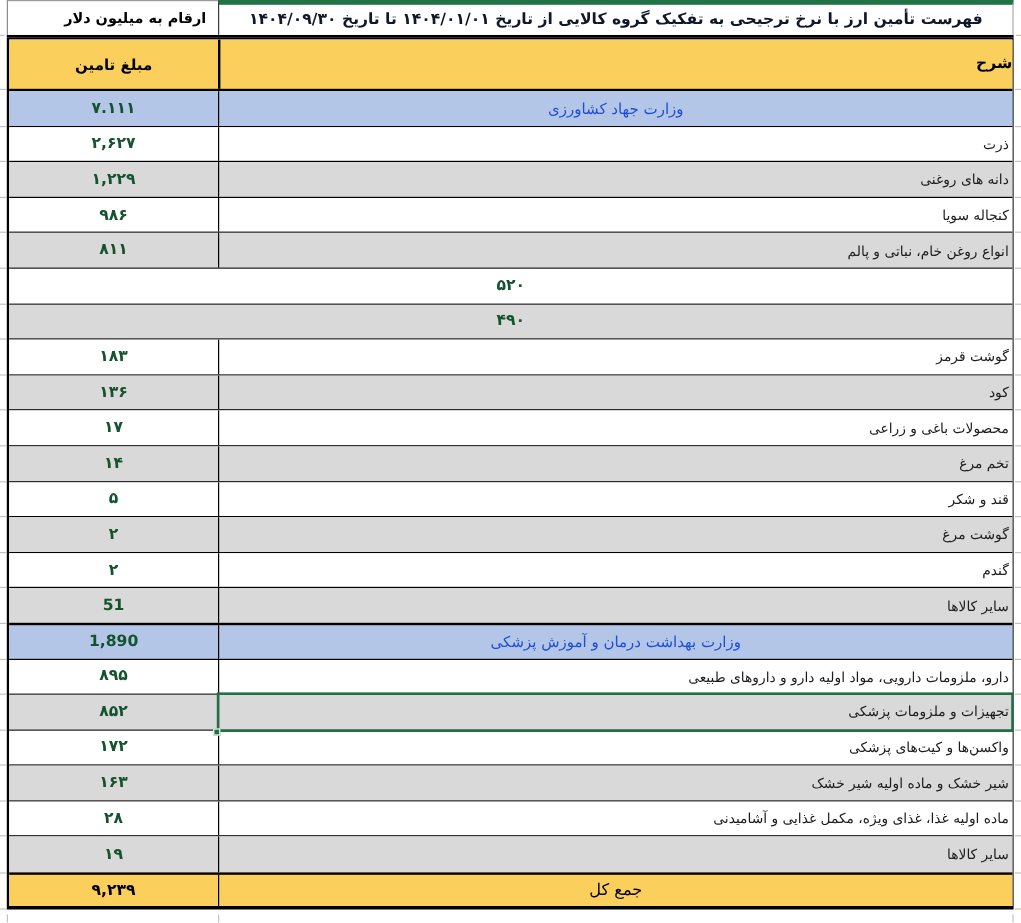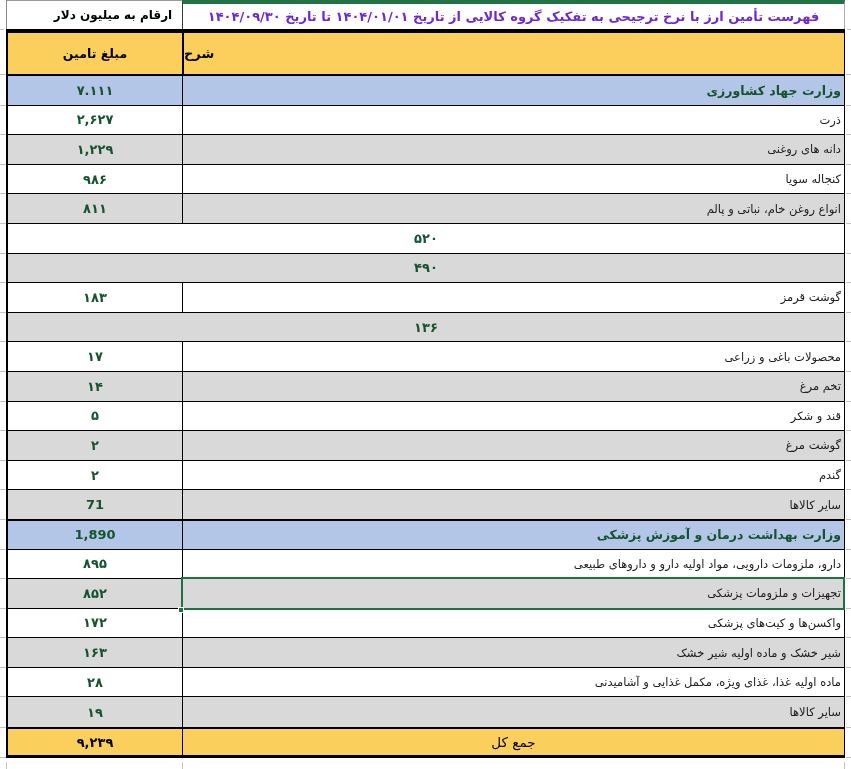--- a/index.html
+++ b/index.html
@@ -19,59 +19,59 @@
     direction:rtl;
   }
   .table{position:absolute;left:6px;top:0;width:839px;direction:rtl;}
 
   
   .title-row{display:flex;height:31px;border-bottom:2px solid var(--border-black);position:relative;}
   .title-cell{
     width:663px;border-top:4px solid var(--title-strip-green);
     border-left:1px solid #3a3a3a;border-right:1px solid #ababab;
     display:flex;align-items:center;justify-content:center;
-    font-weight:bold;font-size:13px;color:#6d28d9;background:#fff;
+    font-weight:bold;font-size:13px;color:#0f172a;background:#fff;
   }
   .unit-cell{
     flex:1;border-top:1px solid #9a9a9a;border-left:1px solid #8a8a8a;
     display:flex;align-items:center;justify-content:center;
     font-weight:bold;font-size:12px;color:#000;background:#fff;padding-left:37px;
   }
 
   
   .grid{
     border:2px solid var(--border-black);
     border-right-width:1px;border-bottom-width:3px;
     background:#fff;
   }
   .header-row{
     display:flex;height:43px;background:var(--header-fill);
     border-bottom:2px solid var(--border-black);position:relative;
   }
   .header-row .cell-desc{
     width:662px;border-left:2px solid var(--border-black);
-    display:flex;align-items:center;justify-content:flex-end;
+    display:flex;align-items:center;justify-content:flex-start;
     font-weight:bold;font-size:13px;
   }
   .header-row .cell-amt{
     flex:1;display:flex;align-items:center;justify-content:center;
     font-weight:bold;font-size:12.5px;
   }
 
   .row{display:flex;height:29.6px;border-bottom:1px solid var(--border-black);position:relative;background:#fff;}
   .rows .row:last-child{border-bottom:0;}
   .rows .row:first-child{border-top:0;}
   .row.gray{background:var(--alt-row-fill);}
   .row.section{background:var(--section-fill);border-top:1px solid var(--border-black);}
   .row .cell-desc{
     width:662px;border-left:1.5px solid var(--border-black);
     display:flex;align-items:center;justify-content:flex-start;
     padding:0 3px;font-size:11.5px;color:#1c1c1c;position:relative;
   }
-  .row.section .cell-desc{font-weight:bold;font-size:12.5px;color:#14532d;}
+  .row.section .cell-desc{font-weight:normal;font-size:12.5px;color:#1d4ed8;justify-content:center;}
   .row .cell-amt{
     flex:1;display:flex;align-items:center;justify-content:center;
     font-weight:bold;font-size:13px;color:#14532d;
   }
 
   .total-row{
     display:flex;height:28px;background:var(--header-fill);
     border-top:2px solid var(--border-black);position:relative;
   }
   .total-row .cell-desc{
@@ -196,20 +196,24 @@
           <div class="row">
     <div class="cell-desc">
       <span class="lbl">گوشت قرمز</span>
 
     </div>
     <div class="cell-amt">
       <span class="num">۱۸۳</span>
     </div>
   </div>
           <div class="row gray">
+    <div class="cell-desc">
+      <span class="lbl">کود</span>
+
+    </div>
     <div class="cell-amt">
       <span class="num">۱۳۶</span>
     </div>
   </div>
           <div class="row">
     <div class="cell-desc">
       <span class="lbl">محصولات باغی و زراعی</span>
 
     </div>
     <div class="cell-amt">
@@ -251,21 +255,21 @@
     <div class="cell-amt">
       <span class="num">۲</span>
     </div>
   </div>
           <div class="row gray">
     <div class="cell-desc">
       <span class="lbl">سایر کالاها</span>
 
     </div>
     <div class="cell-amt">
-      <span class="num">71</span>
+      <span class="num">51</span>
     </div>
   </div>
           <div class="row section">
     <div class="cell-desc">
       <span class="lbl">وزارت بهداشت درمان و آموزش پزشکی</span>
 
     </div>
     <div class="cell-amt">
       <span class="num">1,890</span>
     </div>

